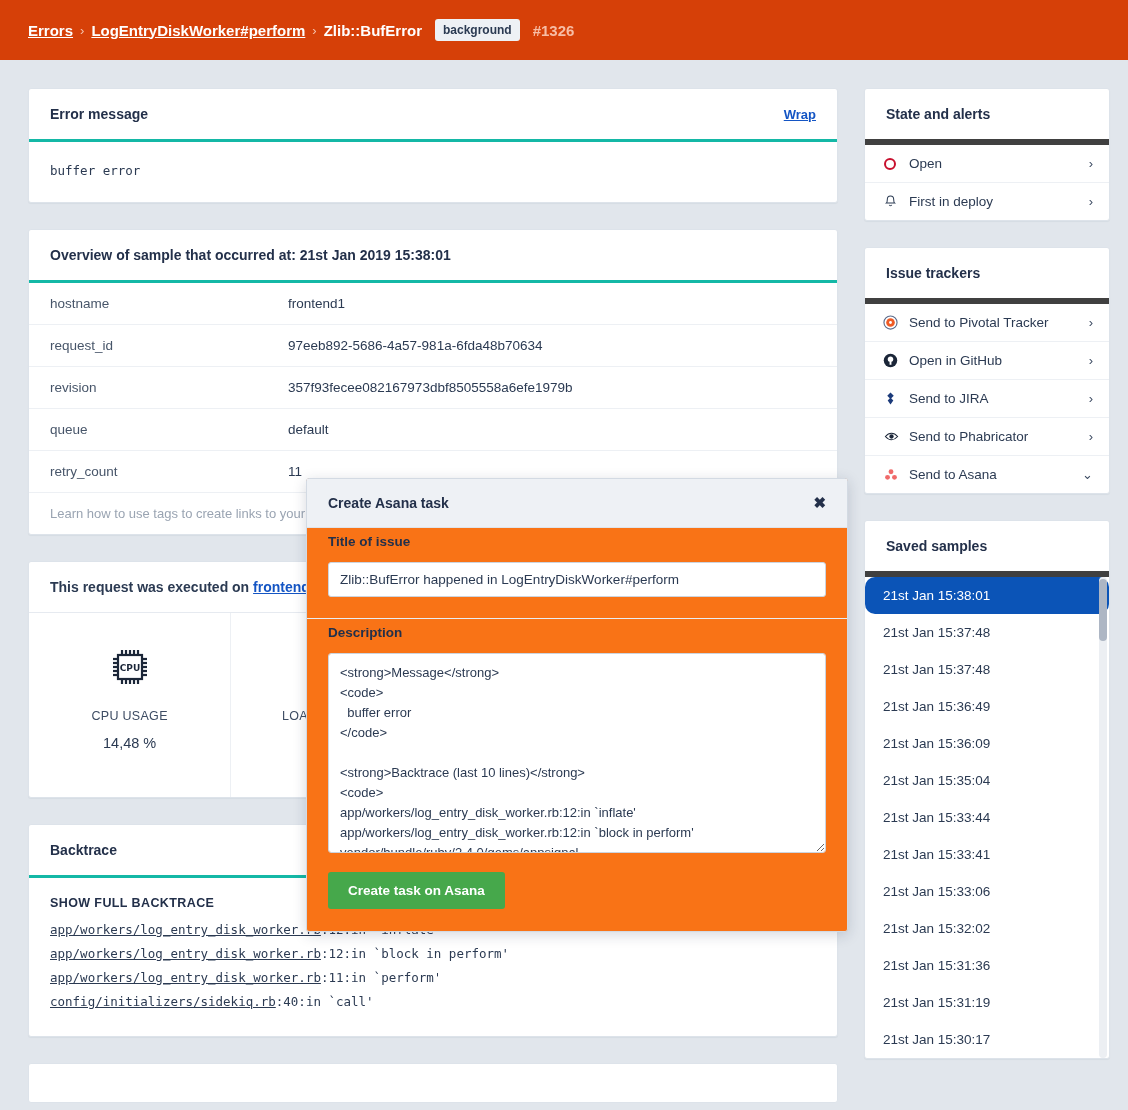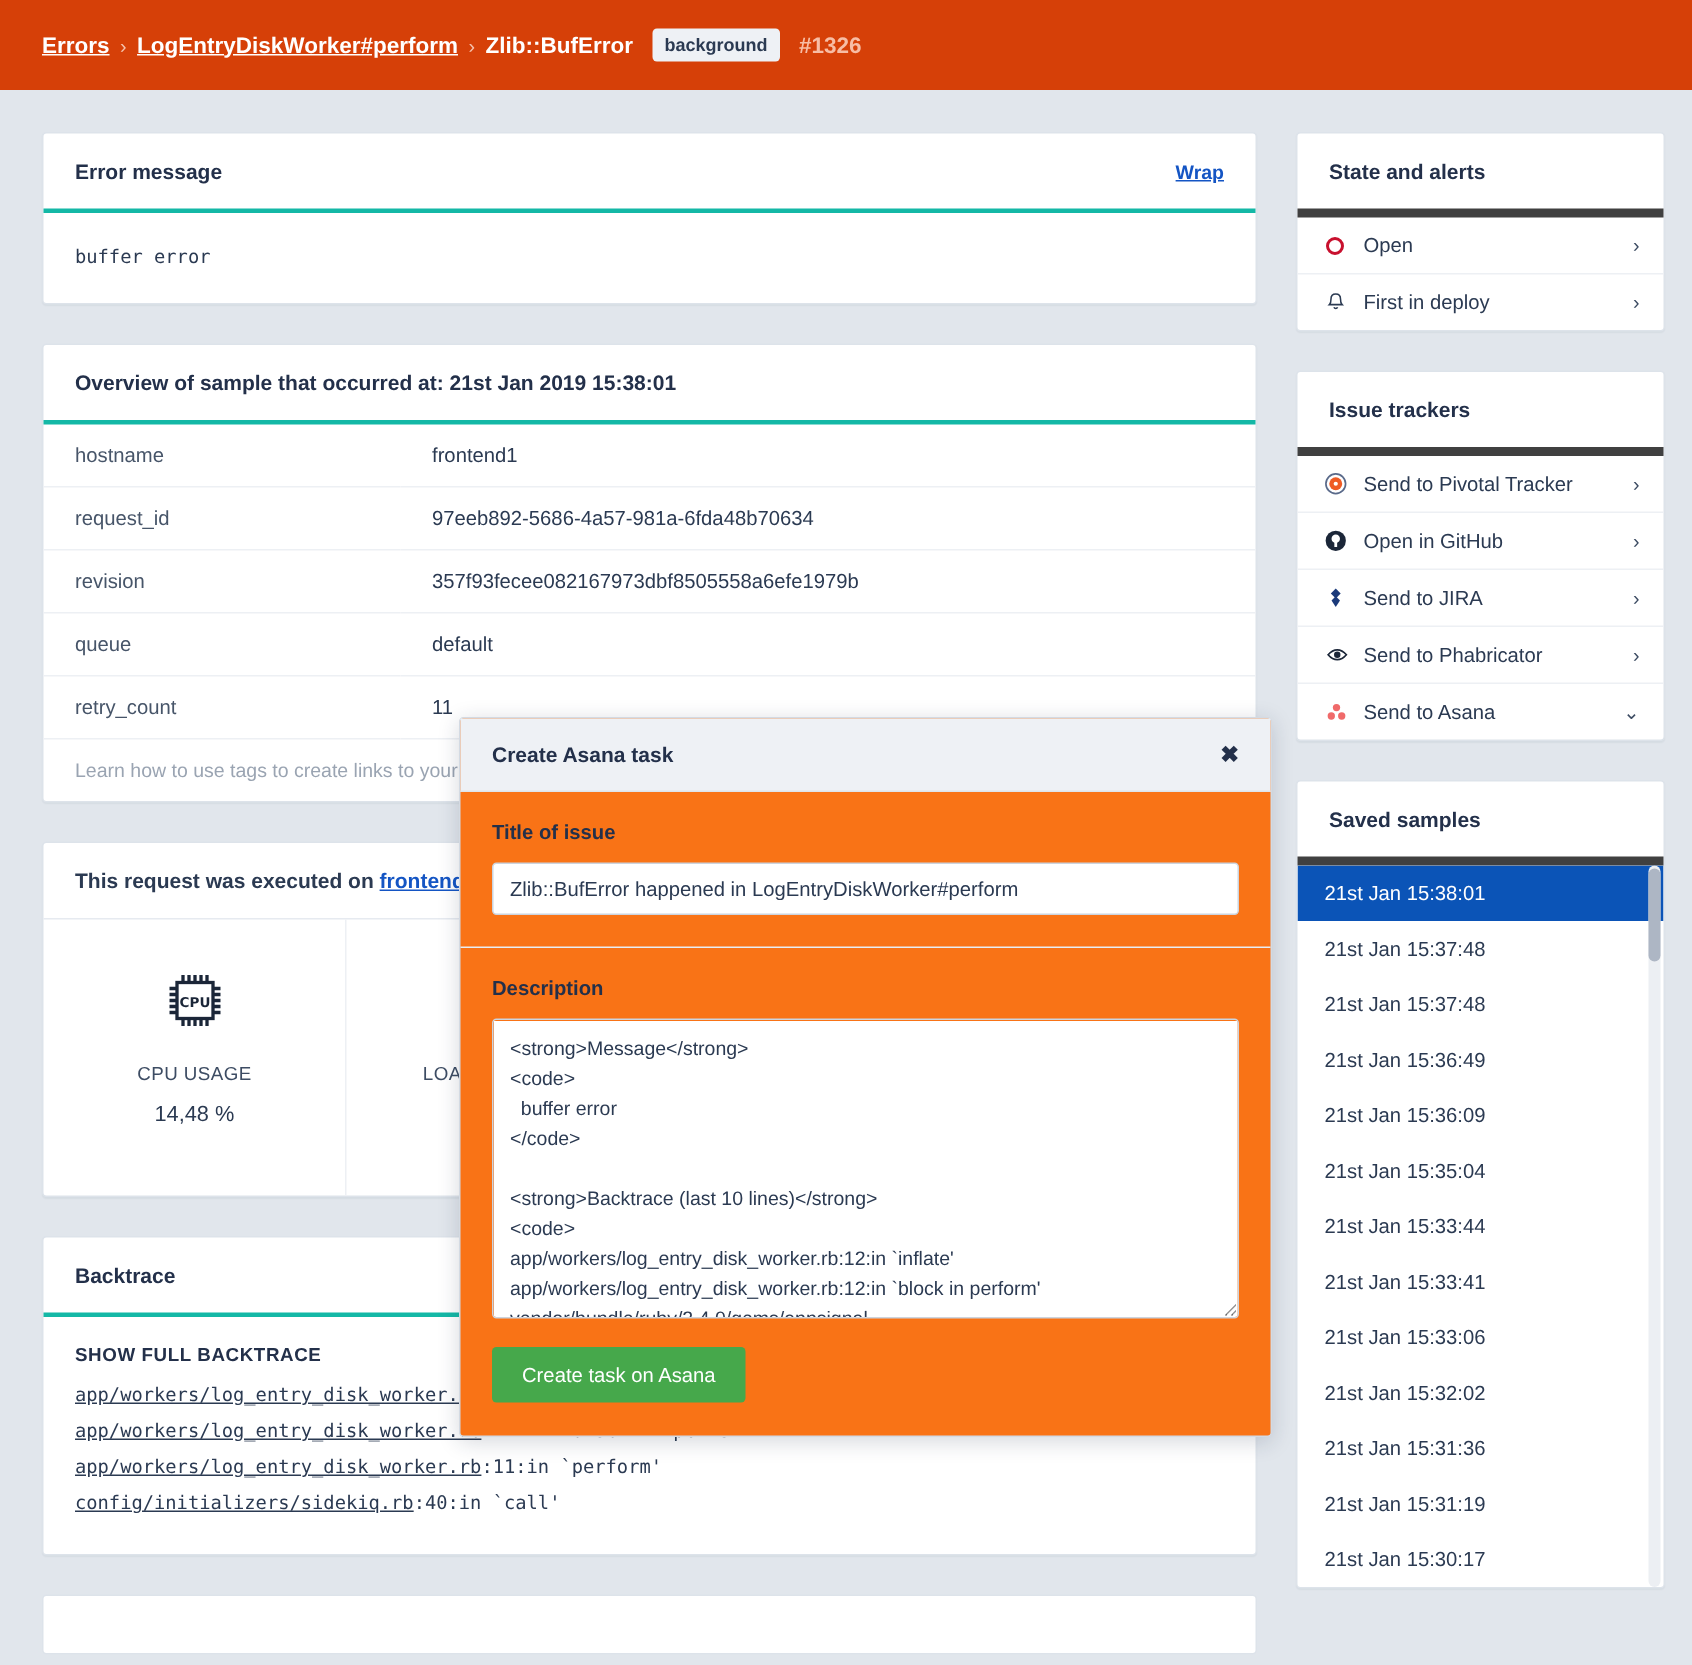--- a/index.html
+++ b/index.html
@@ -93,21 +93,21 @@
   .side-row:last-child { border-bottom:none; }
   .side-ico { width:26px; flex:none; display:flex; align-items:center; justify-content:flex-start; }
   .side-lab { flex:1; }
   .chev { color:#3d4c63; font-size:13px; }
 
   
   .samples-wrap { position:relative; max-height:490px; overflow:hidden; }
   .sample {
     padding:11px 18px; font-size:13.5px; color:#2b3a52; cursor:pointer;
   }
-  .sample.sel { background:#0b54b7; color:#ffffff; }
+  .sample.sel { background:#0b54b7; color:#ffffff;border-radius:10px; }
   .sb-track { position:absolute; top:0; right:2px; width:8px; height:100%; background:#eceff3; border-radius:4px; }
   .sb-thumb { position:absolute; top:2px; right:2px; width:8px; height:62px; background:#adb6c4; border-radius:4px; }
 
   
   .peek { height:40px; border-radius:3px; background:#ffffff; border:1px solid #dde3ea; }
 
   
   .modal {
     position:absolute; left:306px; top:478px;
     width:542px;
@@ -118,21 +118,21 @@
     z-index:50;
   }
   .modal-head {
     background:#eef1f5;
     padding:15px 21px;
     display:flex; align-items:center; justify-content:space-between;
     border-bottom:1px solid #dfe4ea;
     font-weight:bold; font-size:14px; color:#23304a;
   }
   .modal-x { font-size:15px; color:#23304a; cursor:pointer; font-weight:bold; }
-  .modal-sec { padding:19px 21px 21px 21px; border-bottom:1px solid #e9edf2; }
+  .modal-sec { padding:6px 21px 21px 21px; border-bottom:1px solid #e9edf2; }
   .modal-sec.last { border-bottom:none; padding-bottom:12px; }
   .f-label { font-weight:bold; font-size:13.5px; margin-bottom:13px; color:#23304a; }
   .f-input {
     width:100%; padding:9px 11px;
     border:1px solid #ccd4de; border-radius:3px;
     font-family:"Liberation Sans", sans-serif; font-size:13.5px; color:#2b3a52;
     outline:none; background:#fff;
   }
   .f-text {
     width:100%; height:200px;
@@ -141,20 +141,21 @@
     font-family:"Liberation Sans", sans-serif; font-size:13px; line-height:20px;
     color:#2b3a52; resize:vertical; outline:none; background:#fff;
     white-space:pre; overflow:auto;
   }
   .btn-green {
     background:#46a84b; color:#ffffff;
     border:none; border-radius:3px;
     padding:11px 20px; font-size:13.5px;
     font-family:"Liberation Sans", sans-serif;
     cursor:pointer;
+    font-weight:bold;
   }
   .modal-foot { padding:4px 21px 22px 21px; }
 </style>
 </head>
 <body>
 
 <div class="topbar">
   <div class="crumbs">
     <a href="#">Errors</a>
     <span class="crumb-sep">›</span>

